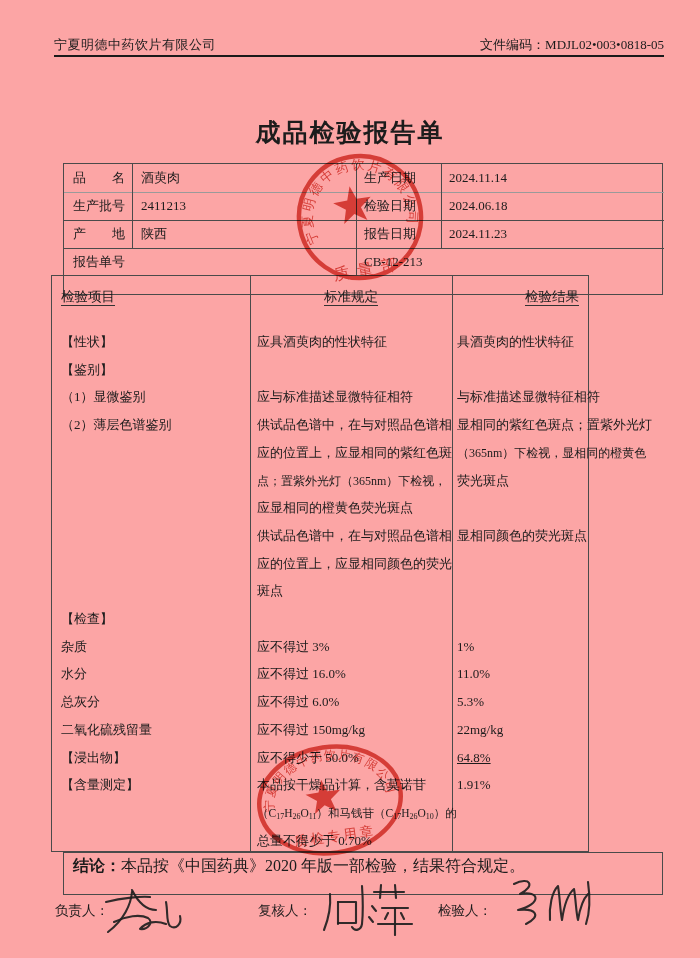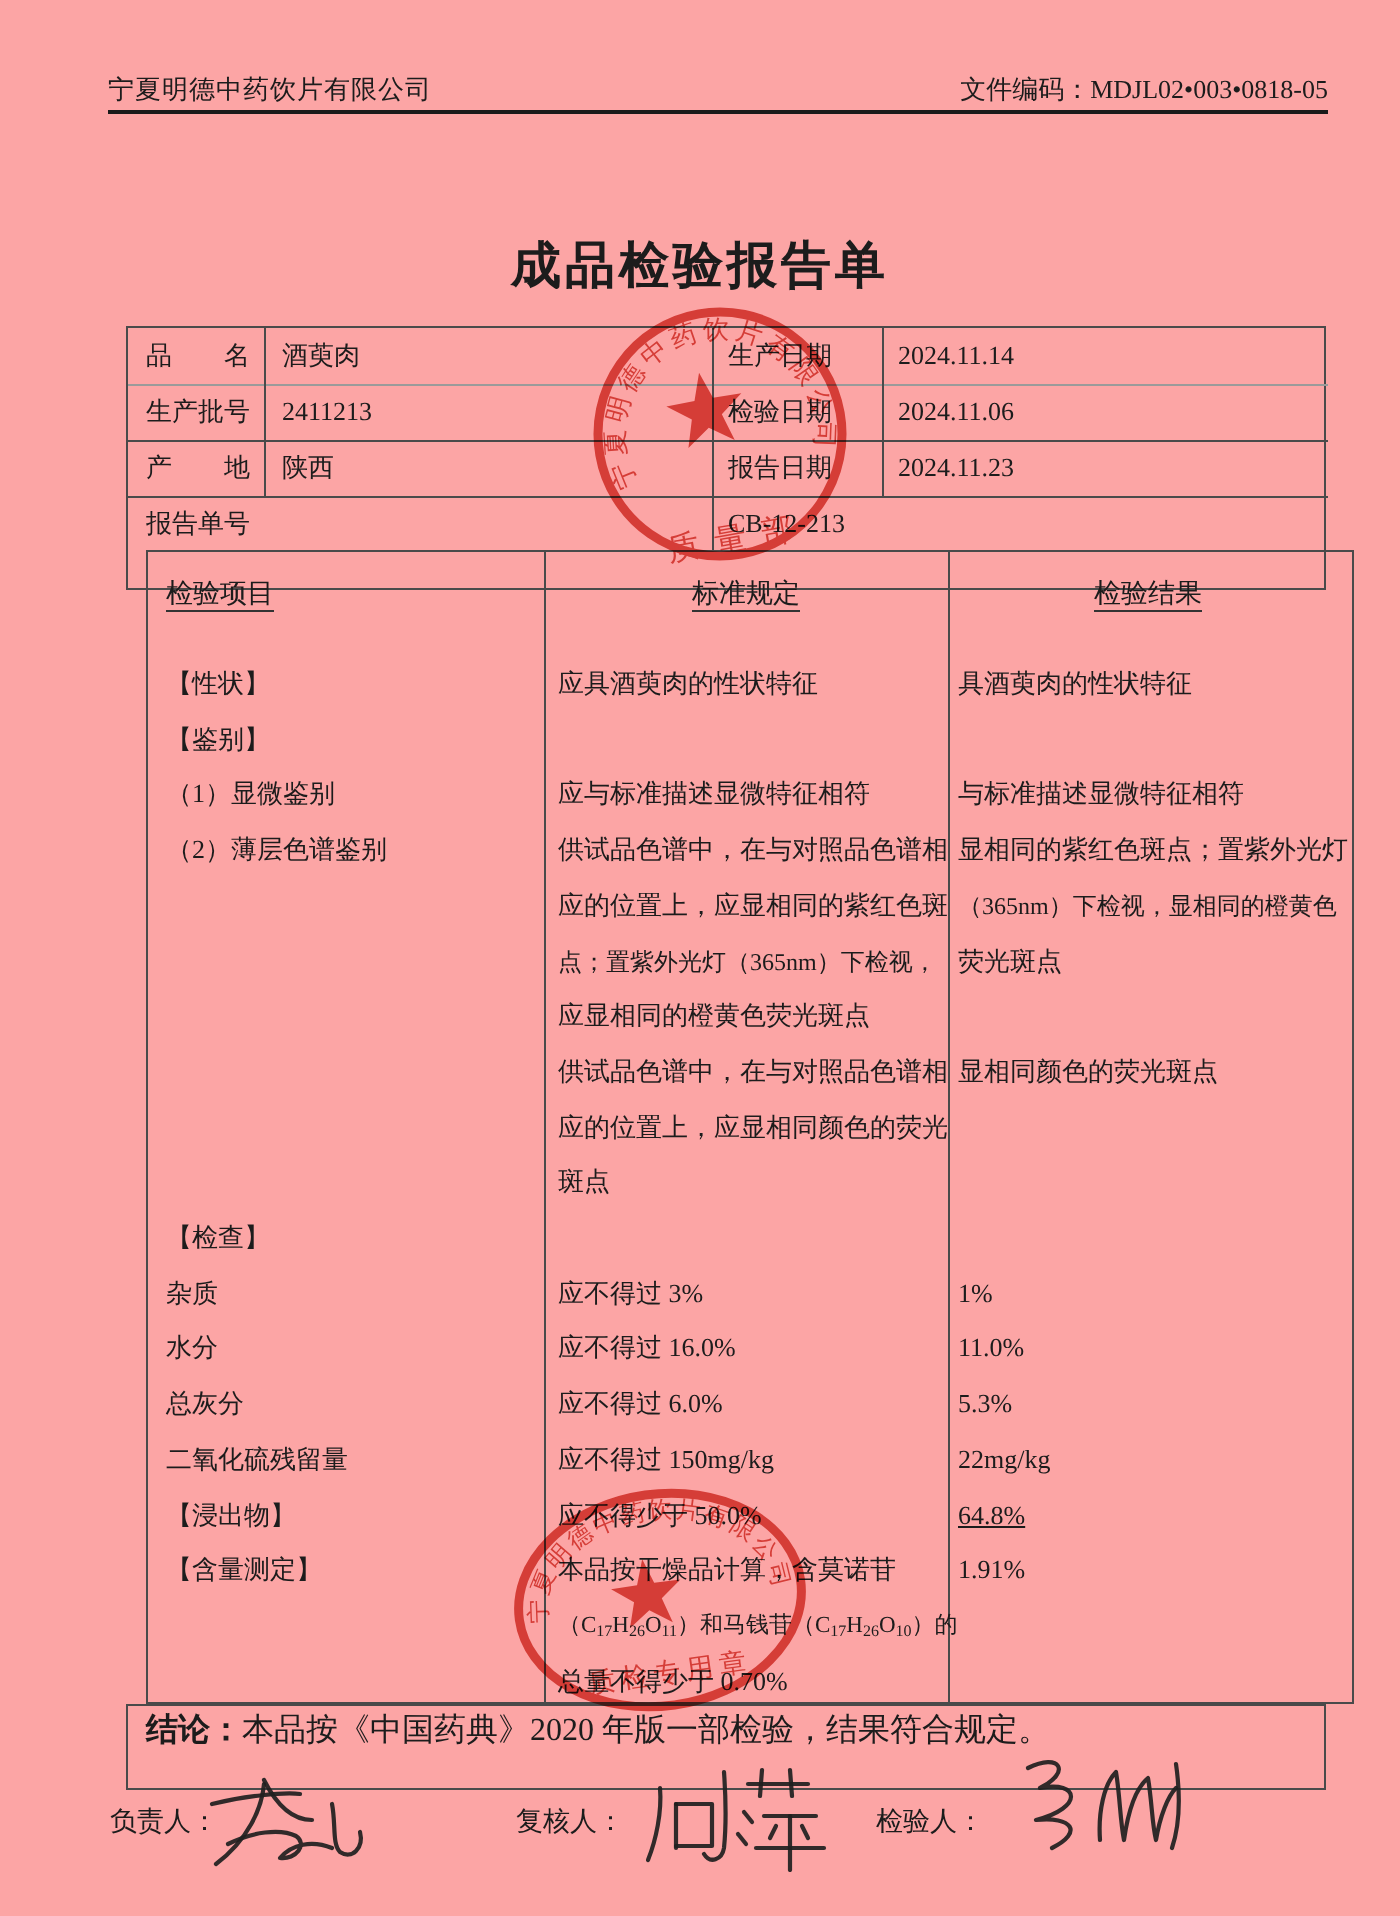--- a/index.html
+++ b/index.html
@@ -68,32 +68,32 @@
     <div class="vl" style="left:377px;top:0;height:84px;"></div>
 
     <span class="it" style="left:9px;top:0;">品　　名</span>
     <span class="it" style="left:77px;top:0;">酒萸肉</span>
     <span class="it" style="left:300px;top:0;">生产日期</span>
     <span class="it" style="left:385px;top:0;">2024.11.14</span>
 
     <span class="it" style="left:9px;top:28px;">生产批号</span>
     <span class="it" style="left:77px;top:28px;">2411213</span>
     <span class="it" style="left:300px;top:28px;">检验日期</span>
-    <span class="it" style="left:385px;top:28px;">2024.11.06</span>
+    <span class="it" style="left:385px;top:28px;">2024.06.18</span>
 
     <span class="it" style="left:9px;top:56px;">产　　地</span>
     <span class="it" style="left:77px;top:56px;">陕西</span>
     <span class="it" style="left:300px;top:56px;">报告日期</span>
     <span class="it" style="left:385px;top:56px;">2024.11.23</span>
 
     <span class="it" style="left:9px;top:84px;">报告单号</span>
     <span class="it" style="left:300px;top:84px;">CB-12-213</span>
   </div>
 
-  <div class="box" style="left:73px;top:275px;width:604px;height:577px;">
+  <div class="box" style="left:51px;top:275px;width:538px;height:577px;">
     <div class="vl" style="left:198px;top:0;height:577px;"></div>
     <div class="vl" style="left:400px;top:0;height:577px;"></div>
 
     <div class="col-hdr" style="left:9px;"><span class="u">检验项目</span></div>
     <div class="col-hdr hdr-c" style="left:400px;width:200px;"><span class="u">检验结果</span></div>
     <div class="col-hdr hdr-c" style="left:198px;width:202px;"><span class="u">标准规定</span></div>
 
     <div style="position:absolute;left:9px;top:0;">
         <div class="tline" style="top: 58px;">【性状】</div>
         <div class="tline" style="top: 85.7px;">【鉴别】</div>

